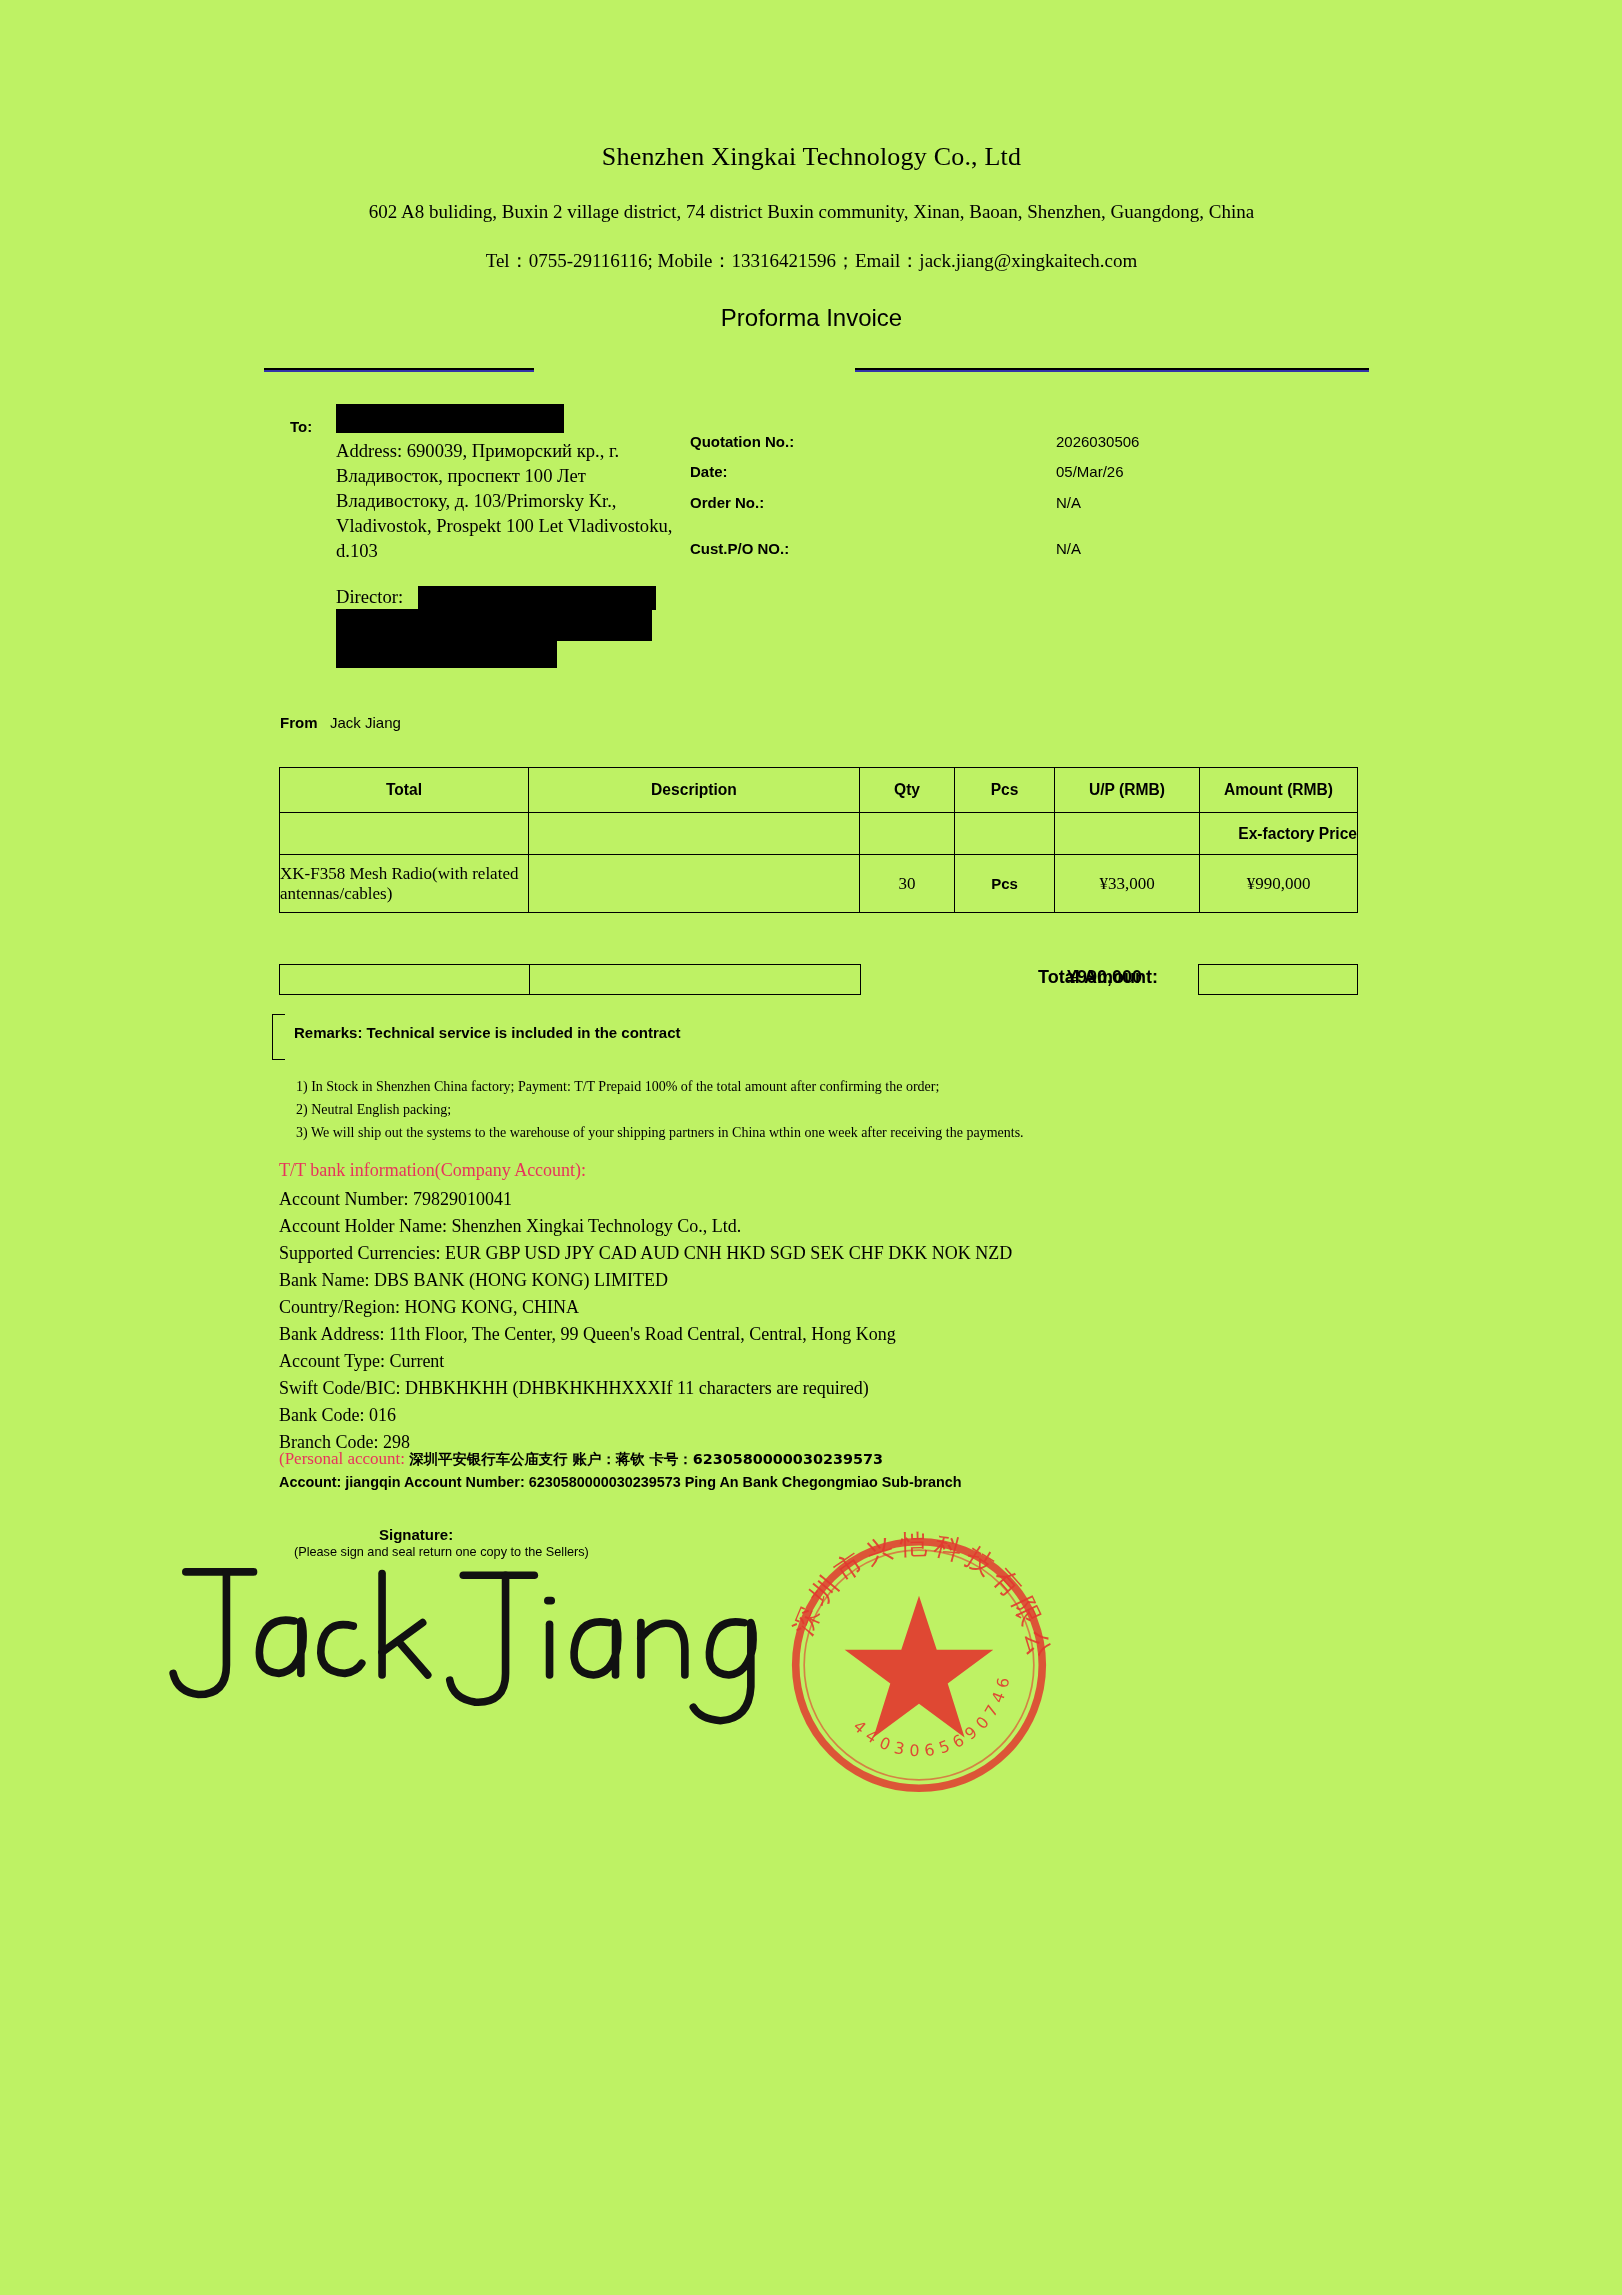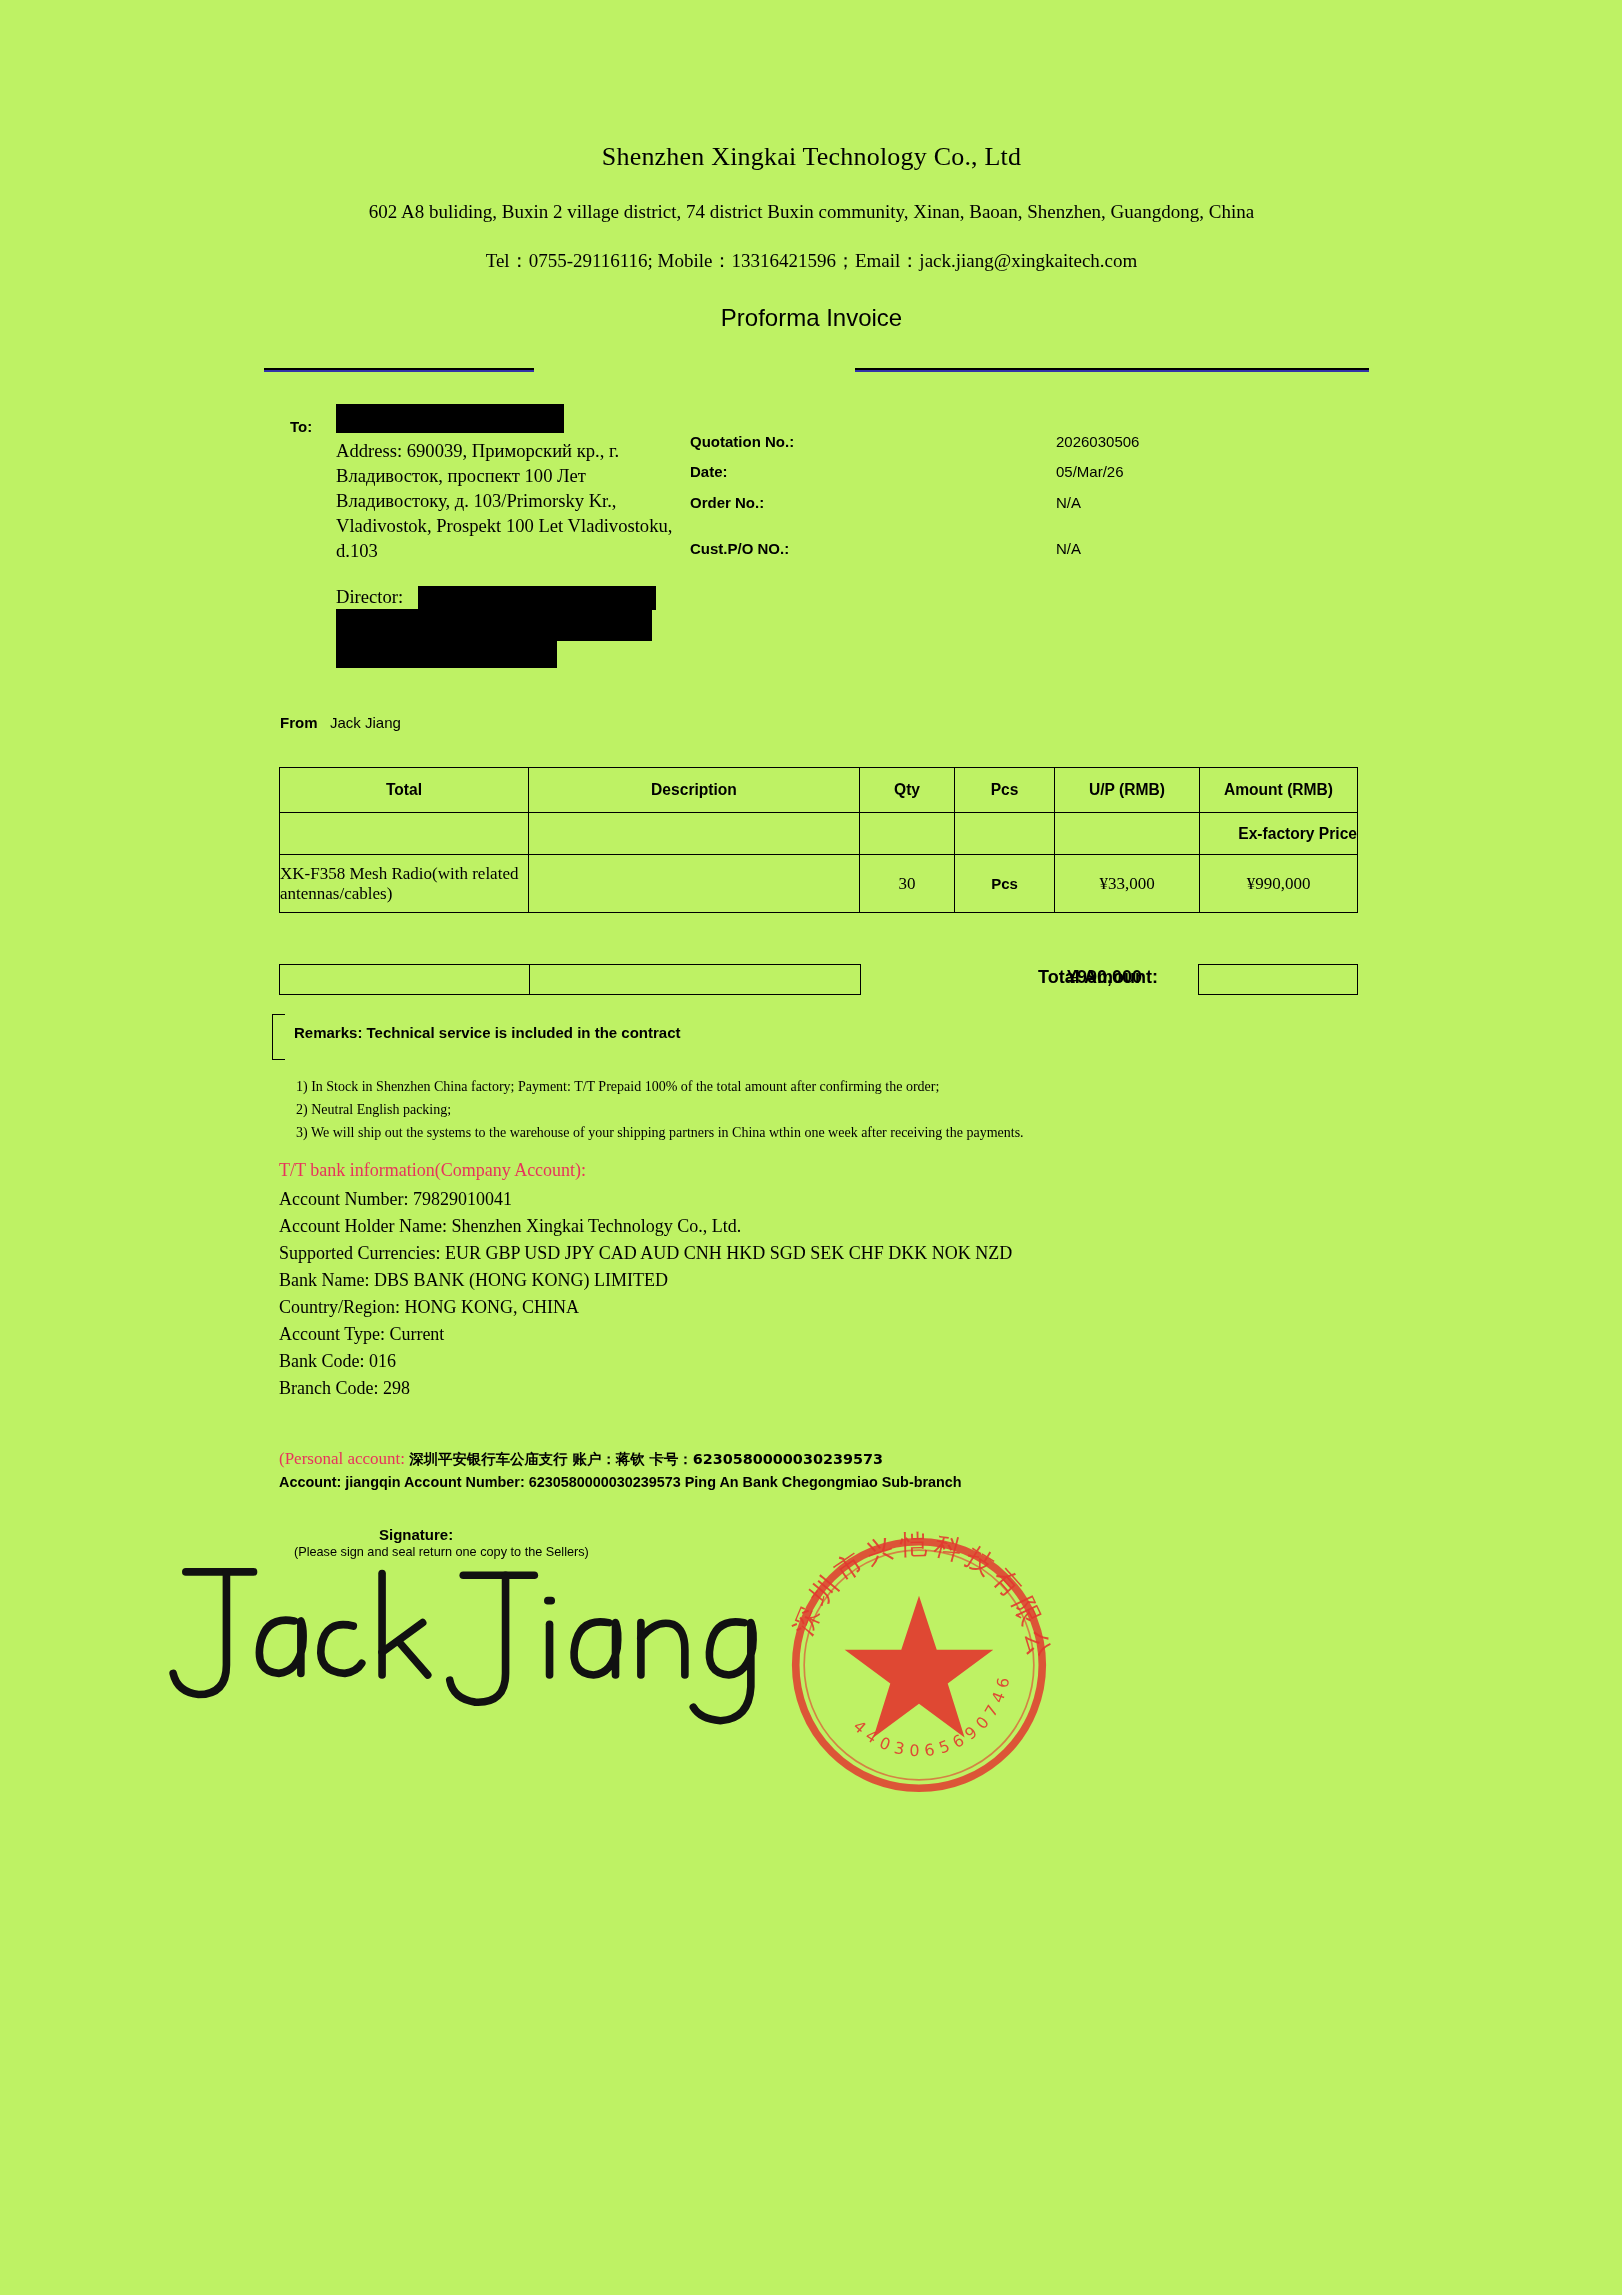--- a/index.html
+++ b/index.html
@@ -402,21 +402,23 @@
     <div>3) We will ship out the systems to the warehouse of your shipping partners in China wthin one week  after receiving the payments.</div>
   </div>
 
   <div class="bank-title">T/T bank information(Company Account):</div>
   <div class="bank-lines">
     <div>Account Number: 79829010041</div>
     <div>Account Holder Name: Shenzhen Xingkai Technology Co., Ltd.</div>
     <div>Supported Currencies: EUR GBP USD JPY CAD AUD CNH HKD SGD SEK CHF DKK NOK NZD</div>
     <div>Bank Name: DBS BANK (HONG KONG) LIMITED</div>
     <div>Country/Region: HONG KONG, CHINA</div>
+    <div>Bank Address: 11th Floor, The Center, 99 Queen's Road Central, Central, Hong Kong</div>
     <div>Account Type: Current</div>
+    <div>Swift Code/BIC: DHBKHKHH (DHBKHKHHXXXIf 11 characters are required)</div>
     <div>Bank Code: 016</div>
     <div>Branch Code: 298</div>
   </div>
   <div class="personal-line">
     <span>(Personal account:</span>
     <span class="cn">深圳平安银行车公庙支行  账户：蒋钦  卡号：6230580000030239573</span>
   </div>
   <div class="account-line">Account:    jiangqin    Account Number:  6230580000030239573   Ping An Bank Chegongmiao Sub-branch</div>
 
   <div class="sig-label">Signature:</div>

